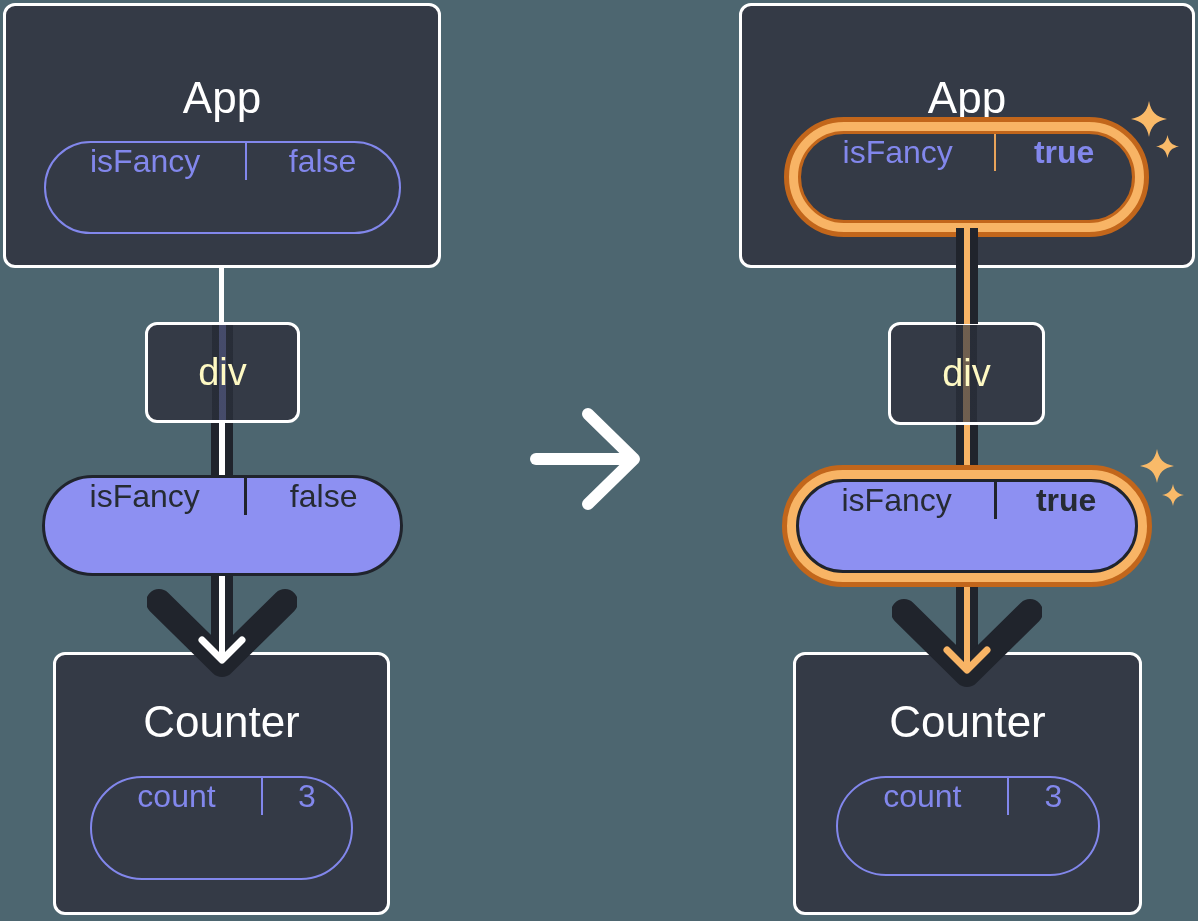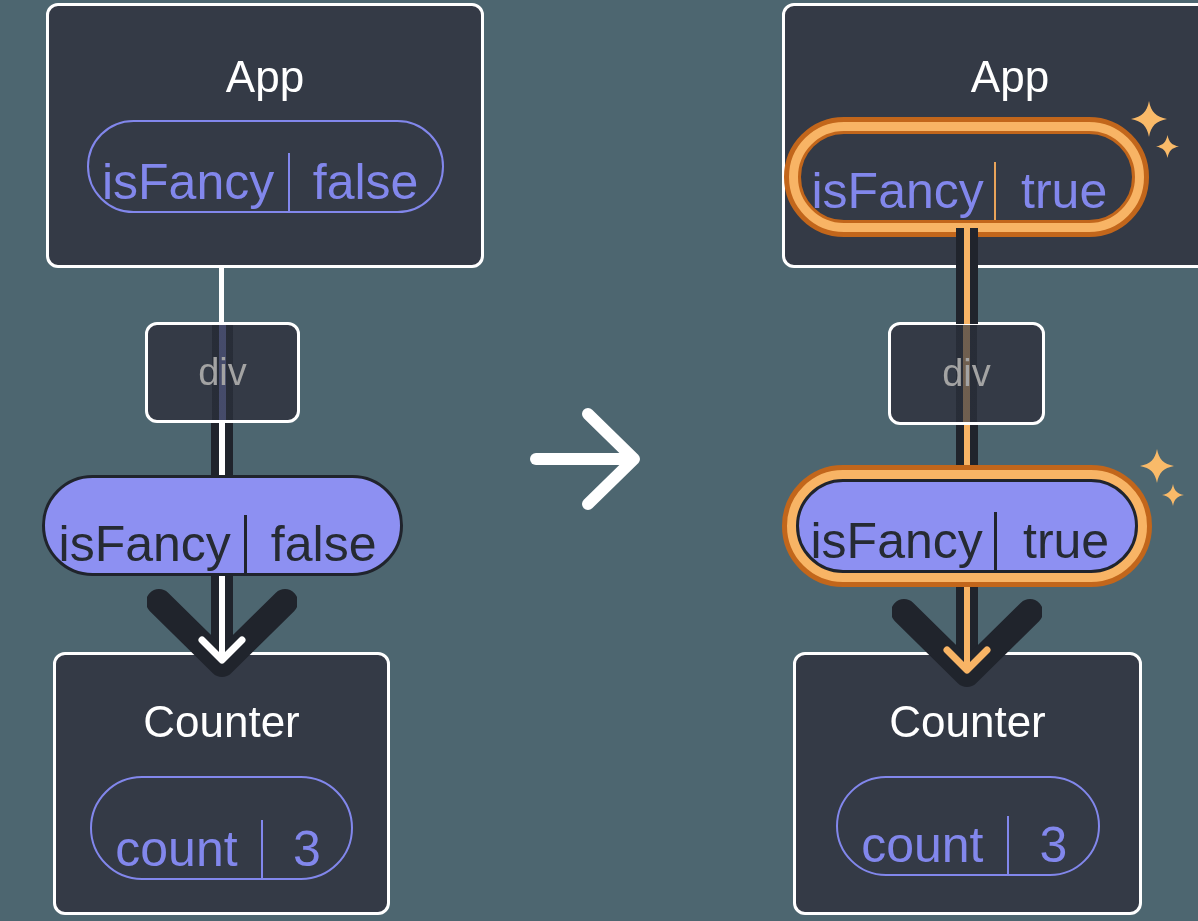--- a/index.html
+++ b/index.html
@@ -7,44 +7,44 @@
     position:relative;width:1198px;height:921px;background:#4D6670;
     overflow:hidden;font-family:"Liberation Sans",sans-serif;
     -webkit-font-smoothing:antialiased;
   }
   
   .panel{
     position:absolute;box-sizing:border-box;background:#343A46;
     border:3px solid #FFFFFF;display:flex;flex-direction:column;align-items:center;
     z-index:2;
   }
-  .app-box{border-radius:12px;padding-top:42px;margin-left:43px;}
+  .app-box{border-radius:12px;padding-top:63px;}
   .counter-box{border-radius:12px;padding-top:38px;}
   .box-title{color:#FFFFFF;font-size:44px;line-height:58px;font-weight:400;}
   .app-box .box-title{margin-bottom:14px;}
   .counter-box .box-title{margin-bottom:25px;}
   .div-box{
     border-radius:12px;justify-content:center;overflow:hidden;
   }
-  .div-label{color:#a3a3a3;font-size:38px;font-weight:400;position:relative;z-index:2;}
+  .div-label{color:#fef9c3;font-size:38px;font-weight:400;position:relative;z-index:2;}
   
   .stripe{position:absolute;top:0;bottom:0;left:50%;width:21px;margin-left:-10.5px;z-index:1;}
   .stripe.white-core{background:linear-gradient(90deg,rgba(25,29,38,.45) 0 7px,rgba(130,136,236,.22) 7px 14px,rgba(25,29,38,.45) 14px 21px);}
   .stripe.orange-core{background:linear-gradient(90deg,rgba(25,29,38,.45) 0 7px,rgba(248,180,101,.30) 7px 14px,rgba(25,29,38,.45) 14px 21px);}
   
   .pill{
-    display:flex;box-sizing:border-box;border-radius:999px;align-items:flex-end;
-    font-size:50px;
+    display:flex;box-sizing:border-box;border-radius:999px;align-items:flex-start;
+    font-size:32px;
   }
   .pill .cell{display:flex;align-items:center;justify-content:center;box-sizing:border-box;}
   .pill.outline{border:2px solid #8287EC;color:#8287EC;}
   .pill.outline .cell.key{border-right:2px solid #8287EC;}
   .pill.filled{background:#8D90F2;border:3px solid #20242C;color:#262B33;}
   .pill.filled .cell.key{border-right:3px solid #20242C;}
-  .bold{font-weight:400;}
+  .bold{font-weight:700;}
   
   .hl{
     position:absolute;box-sizing:border-box;border:5px solid #C2661B;background:#F8B465;
     border-radius:999px;padding:9px;z-index:2;
   }
   .hl .pill{width:100%;height:100%;}
   .hl .pill.dark-int{border:3px solid #C2661B;background:#343A46;color:#8287EC;}
   .hl .pill.dark-int .cell.key{border-right:2px solid #E9A45A;}
   .hl .pill.filled{border:3px solid #20242C;}
   

